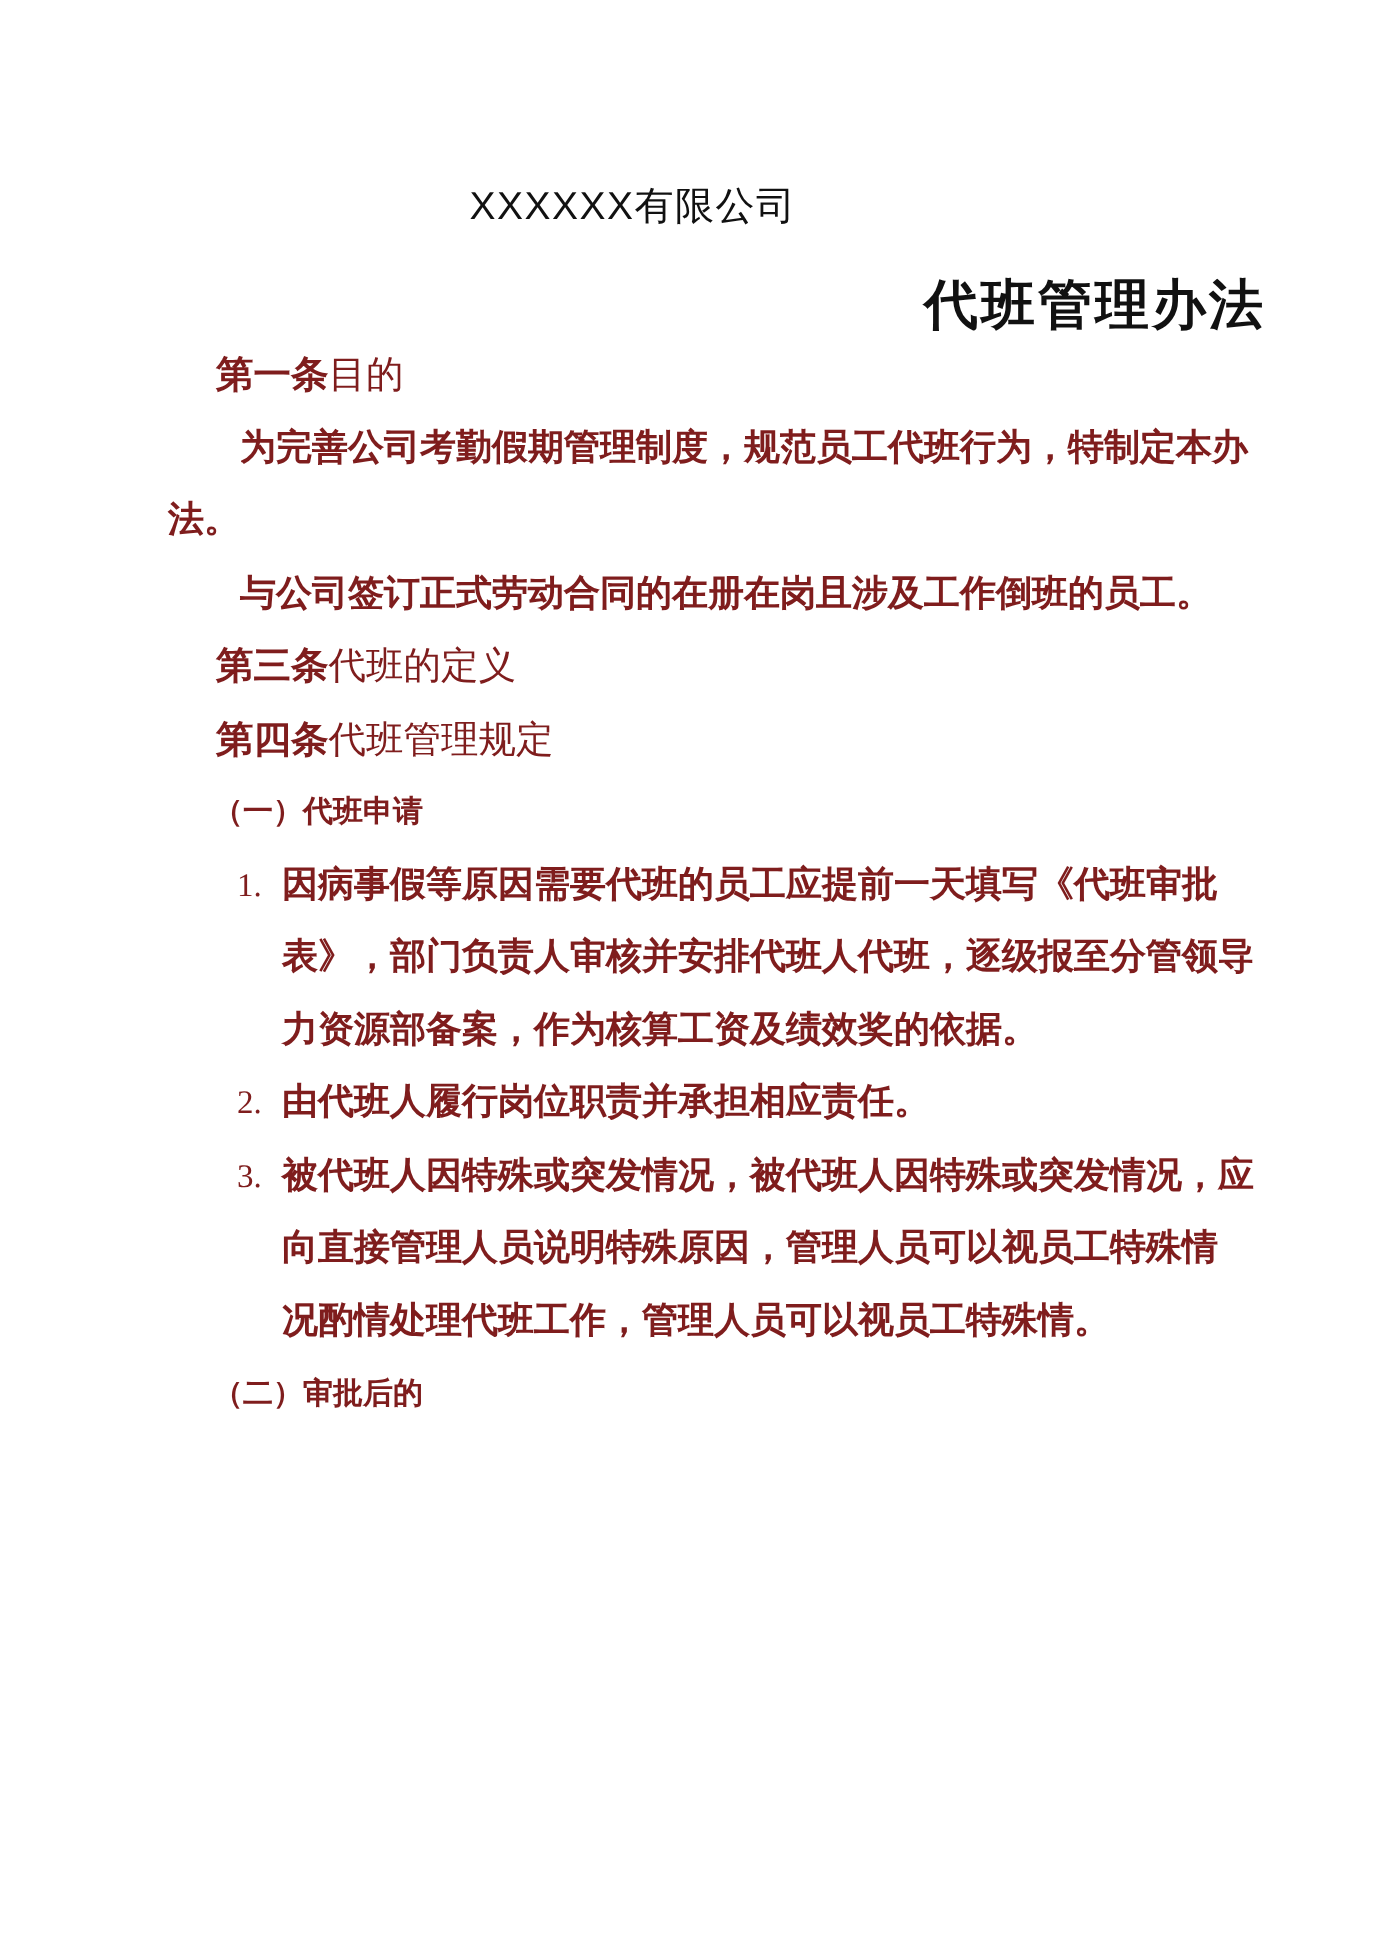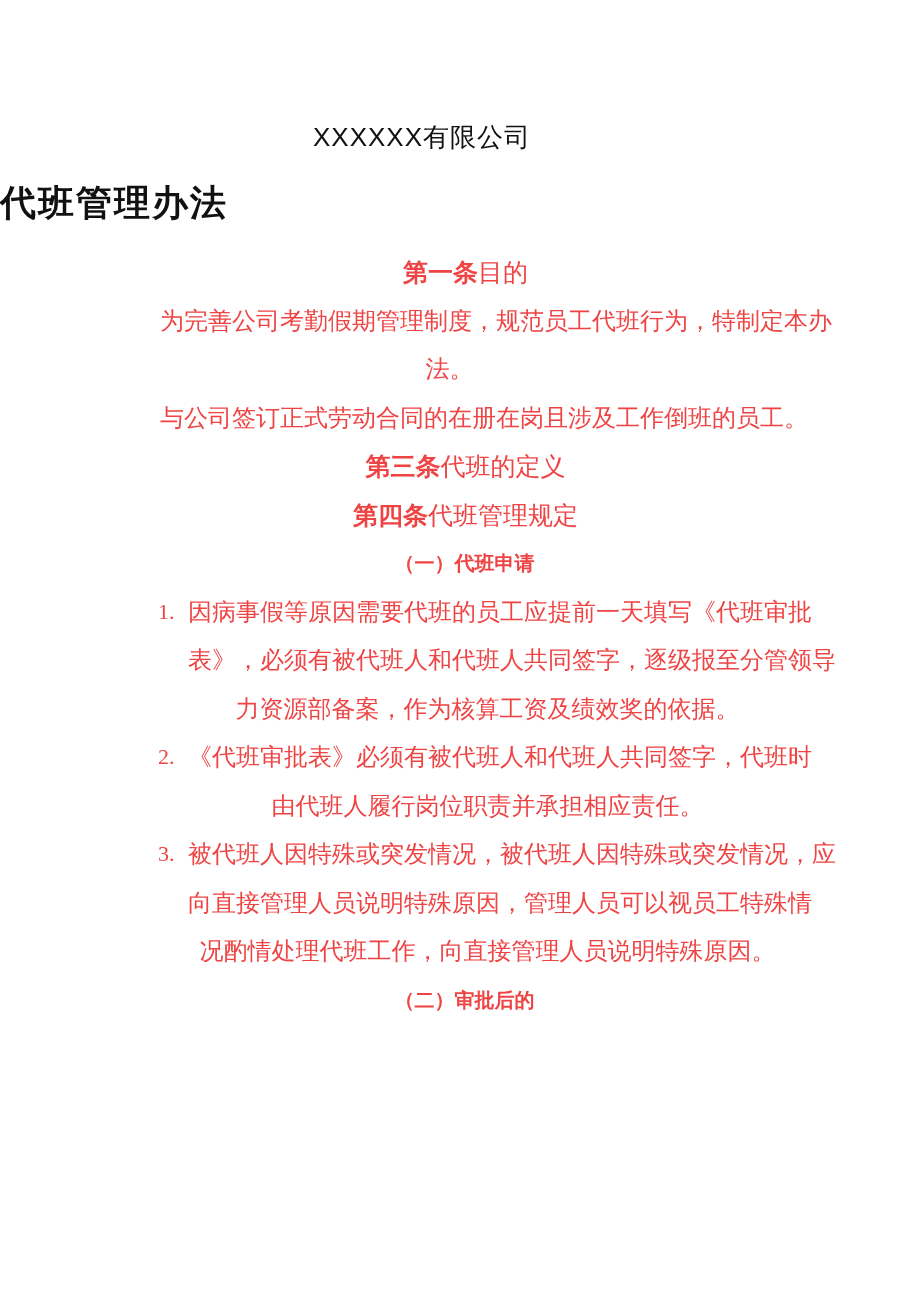--- a/index.html
+++ b/index.html
@@ -17,36 +17,35 @@
     top: 120px; left: 0; width: 100%;
     text-align: center;
     font-family: "Liberation Sans", sans-serif;
     font-size: 26px;
     font-weight: 500;
     letter-spacing: 1px;
   }
   .doc-title {
     position: absolute;
     top: 179px; left: 0; width: 100%;
-    text-align: left;
+    text-align: right;
     font-family: "Liberation Sans", sans-serif;
     font-size: 36px;
     font-weight: 700;
     letter-spacing: 2px;
   }
   .content {
     position: absolute;
-    top: 248px; left: 112px;
+    top: 226px; left: 112px;
     width: 675px;
     font-family: "Liberation Serif", serif;
     font-size: 24px;
-    color: #ef4444;
-    text-align: center;
+    color: #7f1d1d;
   }
-  .line { line-height: 48.5px; white-space: nowrap; }
+  .line { line-height: 48.5px; white-space: nowrap; font-weight: bold; }
   .indent { text-indent: 48px; }
   .heading {
     line-height: 48.5px;
     margin-left: 32px;
     font-family: "Liberation Sans", sans-serif;
     font-size: 25px;
     white-space: nowrap;
   }
   .heading .hnum { font-weight: 700; }
   .heading .htitle { font-weight: 400; }
@@ -94,33 +93,32 @@
 
     <div class="heading">
       <span class="hnum">第四条</span><span class="htitle">代班管理规定</span>
     </div>
 
     <div class="subheading">（一）代班申请</div>
 
     <div class="list-item">
       <span class="list-num">1.</span>
       <div class="line">因病事假等原因需要代班的员工应提前一天填写《代班审批</div>
-      <div class="line">表》，必须有被代班人和代班人共同签字，逐级报至分管领导</div>
+      <div class="line">表》，部门负责人审核并安排代班人代班，逐级报至分管领导</div>
       <div class="line">力资源部备案，作为核算工资及绩效奖的依据。</div>
     </div>
 
     <div class="list-item">
       <span class="list-num">2.</span>
-      <div class="line">《代班审批表》必须有被代班人和代班人共同签字，代班时</div>
       <div class="line">由代班人履行岗位职责并承担相应责任。</div>
     </div>
 
     <div class="list-item">
       <span class="list-num">3.</span>
       <div class="line">被代班人因特殊或突发情况，被代班人因特殊或突发情况，应</div>
       <div class="line">向直接管理人员说明特殊原因，管理人员可以视员工特殊情</div>
-      <div class="line">况酌情处理代班工作，向直接管理人员说明特殊原因。</div>
+      <div class="line">况酌情处理代班工作，管理人员可以视员工特殊情。</div>
     </div>
 
     <div class="subheading">（二）审批后的</div>
 
   </div>
 </div>
 
 </body></html>

